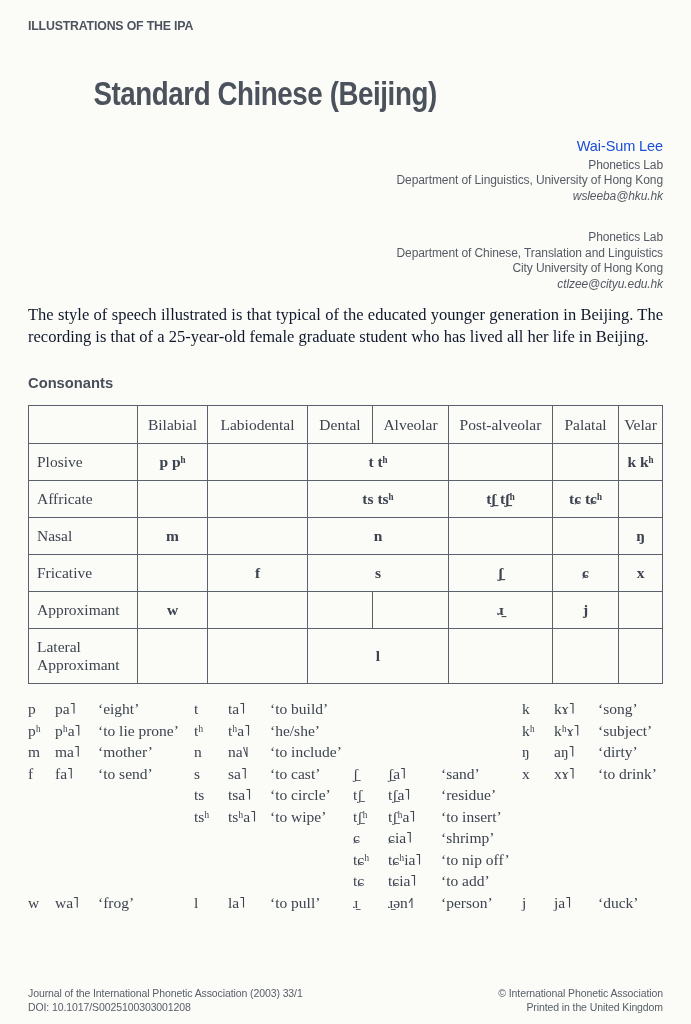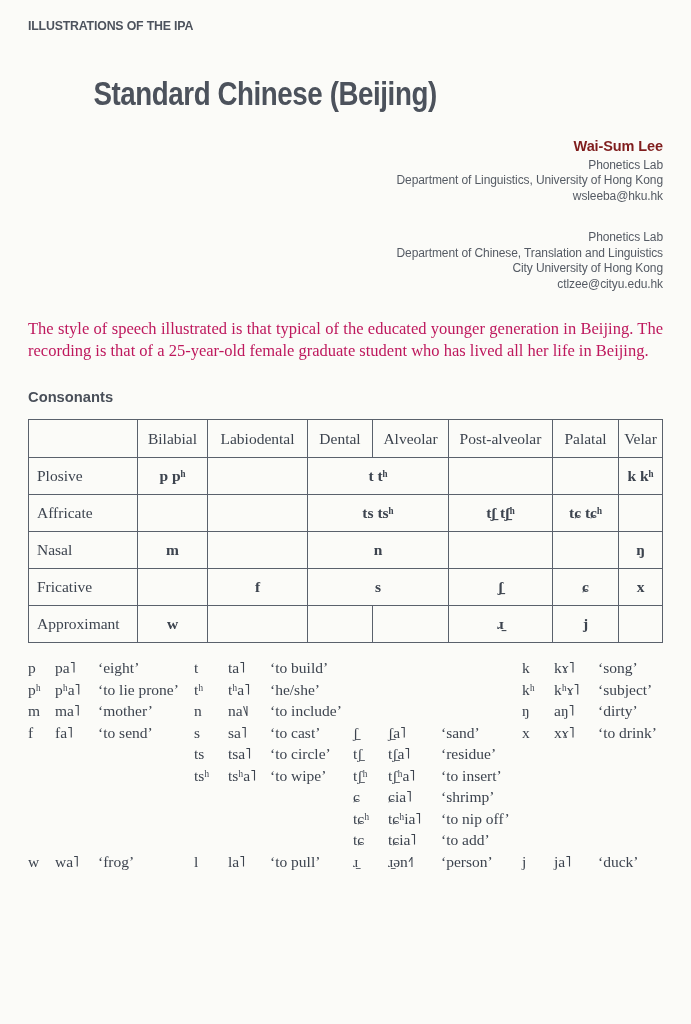--- a/index.html
+++ b/index.html
@@ -19,25 +19,25 @@
     display:inline-block;
     font-family:"Liberation Sans","DejaVu Sans",sans-serif;
     font-weight:bold; font-size:33px; color:#4c525c; letter-spacing:-0.5px;
     transform:scaleX(0.84); transform-origin:right center; white-space:nowrap;
   }
   .author {
     text-align:right; margin-top:26px;
     font-family:"Liberation Sans","DejaVu Sans",sans-serif;
     font-size:12px; line-height:15.5px; color:#555b64; letter-spacing:-0.1px;
   }
-  .author .name { font-size:14.5px; font-weight:bold; color:#7f1d1d; margin-bottom:3px; }
-  .author .email { }
+  .author .name { font-size:14.5px; font-weight:normal; color:#1d4ed8; margin-bottom:3px; }
+  .author .email { font-style:italic; }
   .intro {
-    margin:26px 0 0 0; font-size:16.5px; line-height:22px;
-    text-align:justify; color:#be185d;
+    margin:12px 0 0 0; font-size:16.5px; line-height:22px;
+    text-align:justify; color:#0f172a;
   }
   h2.consonants {
     font-family:"Liberation Sans","DejaVu Sans",sans-serif;
     font-weight:bold; font-size:15.5px; color:#494f59; margin:26px 0 0 0;
     transform:scaleX(0.95); transform-origin:left center;
   }
   table.con {
     border-collapse:collapse; margin-top:13px; width:634px;
     font-size:15.5px; color:#3d444f; table-layout:fixed;
   }
@@ -154,20 +154,29 @@
         <td class="c">x</td>
       </tr>
       <tr>
         <td class="lbl">Approximant</td>
         <td class="c">w</td>
         <td class="c"></td>
         <td class="c"></td>
         <td class="c"></td>
         <td class="c">ɹ̠</td>
         <td class="c">j</td>
+        <td class="c"></td>
+      </tr>
+      <tr class="tall">
+        <td class="lbl">Lateral Approximant</td>
+        <td class="c"></td>
+        <td class="c"></td>
+        <td class="c" colspan="2">l</td>
+        <td class="c"></td>
+        <td class="c"></td>
         <td class="c"></td>
       </tr>
     </tbody>
   </table>
 
   <table class="wordlist">
     <colgroup>
       <col style="width:27px">
         <col style="width:43px">
         <col style="width:96px">
@@ -318,14 +327,24 @@
           <td>ɹ̠</td>
           <td>ɹ̠ən˧˥</td>
           <td>‘person’</td>
           <td>j</td>
           <td>ja˥</td>
           <td>‘duck’</td>
         </tr>
       </tbody>
   </table>
 
+  <div class="footer">
+    <div class="left">
+      <div>Journal of the International Phonetic Association (2003) 33/1</div>
+      <div>DOI: 10.1017/S0025100303001208</div>
+    </div>
+    <div class="right">
+      <div>© International Phonetic Association</div>
+      <div>Printed in the United Kingdom</div>
+    </div>
+  </div>
 
 </div>
 
 </body></html>

